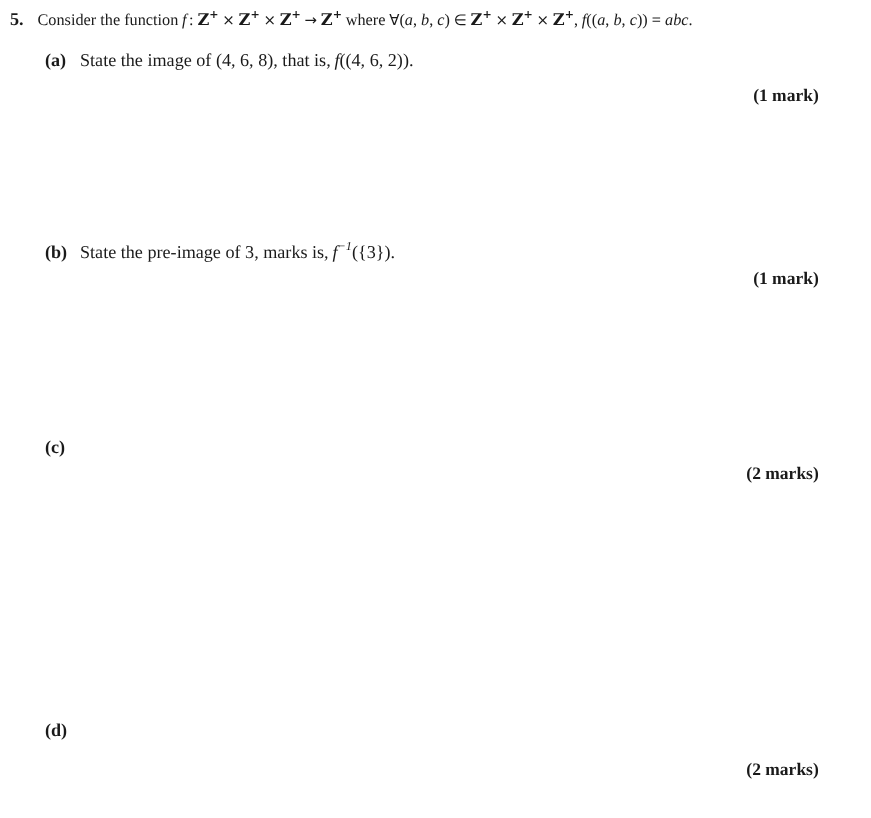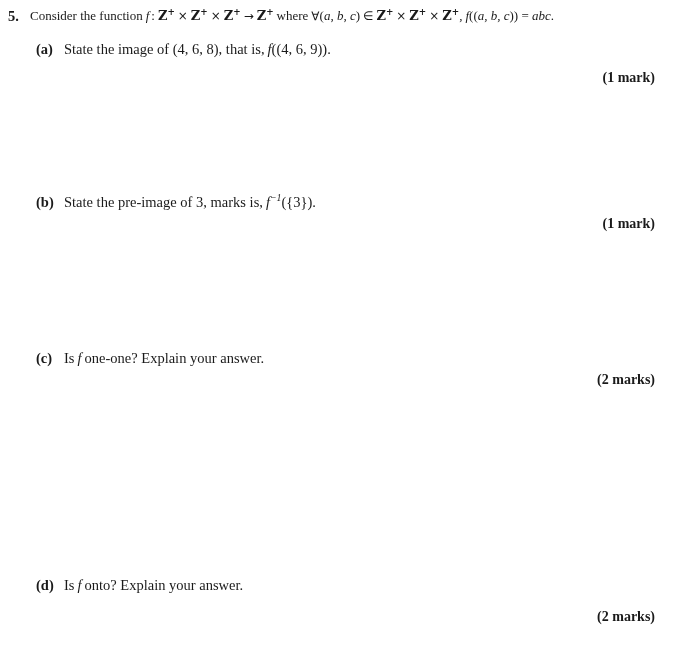--- a/index.html
+++ b/index.html
@@ -103,42 +103,36 @@
   <div class="qrow">
     <span class="qnum">5.</span>
     <span class="qtext">
       <span>Consider the function</span><span class="sp"></span><span class="mi">f</span><span class="thin"></span><span>:</span><span class="sp"></span><span class="bb">Z<span class="sup">+</span></span><span class="sp"></span><span class="op">×</span><span class="sp"></span><span class="bb">Z<span class="sup">+</span></span><span class="sp"></span><span class="op">×</span><span class="sp"></span><span class="bb">Z<span class="sup">+</span></span><span class="sp"></span><span class="op">→</span><span class="sp"></span><span class="bb">Z<span class="sup">+</span></span><span class="sp"></span><span>where</span><span class="sp"></span><span class="op">∀</span><span>(<span class="mi">a</span>, <span class="mi">b</span>, <span class="mi">c</span>)</span><span class="sp"></span><span class="op">∈</span><span class="sp"></span><span class="bb">Z<span class="sup">+</span></span><span class="sp"></span><span class="op">×</span><span class="sp"></span><span class="bb">Z<span class="sup">+</span></span><span class="sp"></span><span class="op">×</span><span class="sp"></span><span class="bb">Z<span class="sup">+</span></span><span>,</span><span class="sp"></span><span class="mi">f</span><span>((<span class="mi">a</span>, <span class="mi">b</span>, <span class="mi">c</span>)) = <span class="mi">abc</span>.</span>
     </span>
   </div>
 
   <div class="part" style="left: 36px; top: 40px;">
     <span class="plabel">(a)</span>
     <span class="ptext">
-      <span>State the image of (4, 6, 8), that is,</span><span class="sp"></span><span class="mi">f</span><span>((4, 6, 9)).</span>
+      <span>State the image of (4, 6, 8), that is,</span><span class="sp"></span><span class="mi">f</span><span>((4, 6, 2)).</span>
     </span>
   </div>
   <div class="marks" style="top: 70px;">(1 mark)</div>
 
   <div class="part" style="left: 36px; top: 193px;">
     <span class="plabel">(b)</span>
     <span class="ptext">
       <span>State the pre-image of 3, marks is,</span><span class="sp"></span><span class="mi">f<span class="sup">−1</span></span><span>({3}).</span>
     </span>
   </div>
   <div class="marks" style="top: 216px;">(1 mark)</div>
 
   <div class="part" style="left: 36px; top: 349px;">
     <span class="plabel">(c)</span>
-    <span class="ptext">
-      <span>Is</span><span class="sp"></span><span class="mi">f</span><span class="sp"></span><span>one-one?  Explain your answer.</span>
-    </span>
   </div>
   <div class="marks" style="top: 372px;">(2 marks)</div>
 
   <div class="part" style="left: 36px; top: 576px;">
     <span class="plabel">(d)</span>
-    <span class="ptext">
-      <span>Is</span><span class="sp"></span><span class="mi">f</span><span class="sp"></span><span>onto?  Explain your answer.</span>
-    </span>
   </div>
   <div class="marks" style="top: 609px;">(2 marks)</div>
 
 </div>
 
 </body></html>

